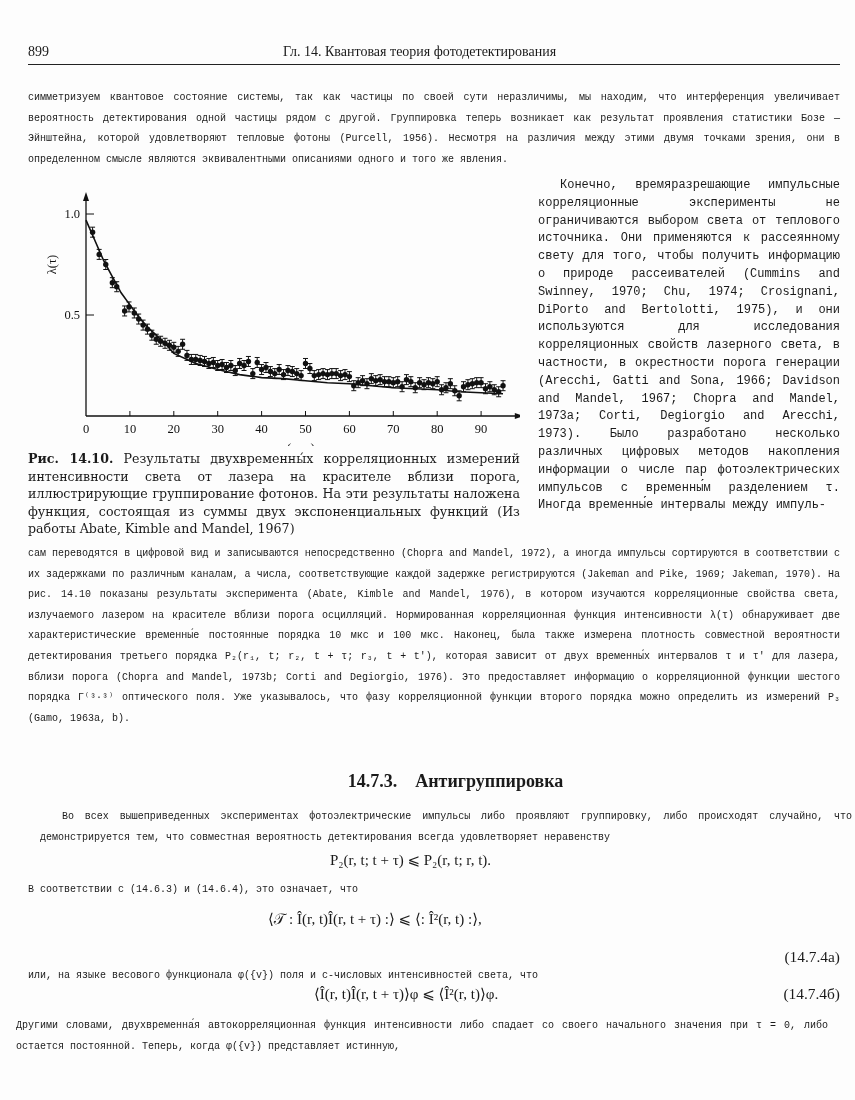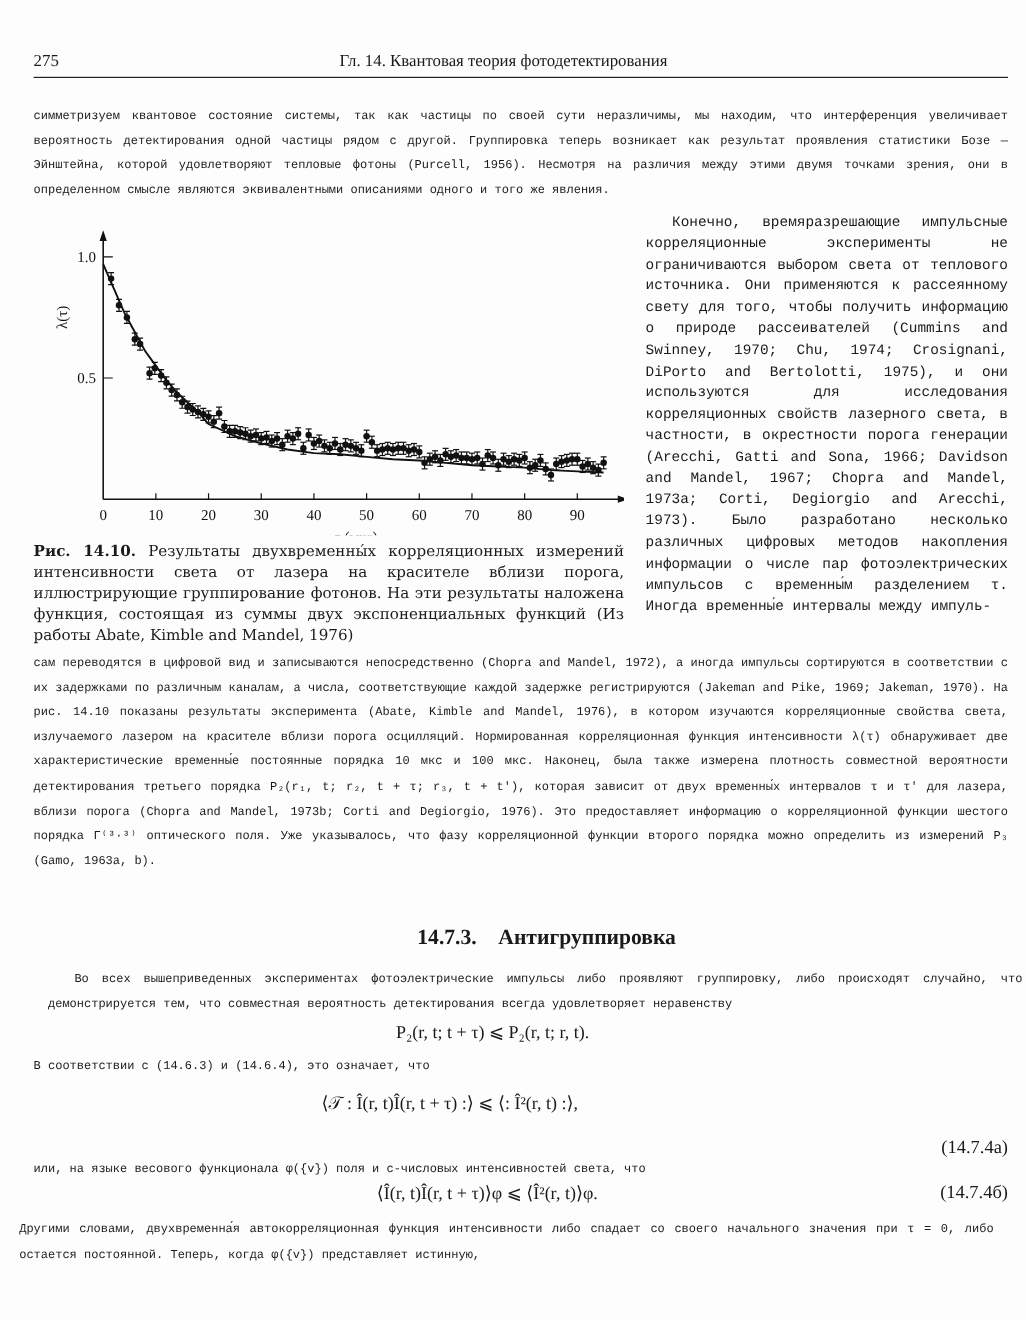--- a/index.html
+++ b/index.html
@@ -15,21 +15,21 @@
   .cap { font-family:"DejaVu Serif",serif; font-size:12.6px; line-height:17.6px; text-align:justify; }
   .cap b { font-weight:bold; }
   .sec { font-family:"Liberation Serif",serif; font-size:18px; font-weight:bold;margin-left:28px; }
   .eq { font-family:"Liberation Serif",serif; font-size:15px; font-style:normal; white-space:nowrap; }
   .eqn { font-family:"Liberation Serif",serif; font-size:15.4px; }
   svg text { font-family:"Liberation Serif",serif; }
 </style>
 </head>
 <body>
 
-<div class="abs hdr" style="left:28px;">275</div>
+<div class="abs hdr" style="left:28px;">899</div>
 <div class="abs hdr" style="left:283px;">Гл. 14.   Квантовая теория фотодетектирования</div>
 <div class="abs rule"></div>
 
 <div class="abs txt" style="left:28px; top:88px; width:812px;">
   <p>симметризуем квантовое состояние системы, так как частицы по своей сути неразличимы, мы находим, что интерференция увеличивает вероятность детектирования одной частицы рядом с другой. Группировка теперь возникает как результат проявления статистики Бозе — Эйнштейна, которой удовлетворяют тепловые фотоны (Purcell, 1956). Несмотря на различия между этими двумя точками зрения, они в определенном смысле являются эквивалентными описаниями одного и того же явления.</p>
 </div>
 
 <div class="abs" style="left:28px; top:186px; width:492px; height:260px;">
   <svg id="chart" width="492" height="260">
       <line x1="58" y1="230" x2="489.83" y2="230" stroke="#111" stroke-width="1.3"></line>
@@ -428,21 +428,21 @@
       <circle cx="470.65999999999997" cy="205.76" r="2.7" fill="#111"></circle>
       <line x1="475.04999999999995" y1="194.7" x2="475.04999999999995" y2="204.7" stroke="#111" stroke-width="1"></line>
       <line x1="472.54999999999995" y1="194.7" x2="477.54999999999995" y2="194.7" stroke="#111" stroke-width="1"></line>
       <line x1="472.54999999999995" y1="204.7" x2="477.54999999999995" y2="204.7" stroke="#111" stroke-width="1"></line>
       <circle cx="475.04999999999995" cy="199.7" r="2.7" fill="#111"></circle>
     </svg>
 </div>
 
 <div class="abs cap" style="left:28px; top:450px; width:492px;">
   <b>Рис. 14.10.</b>
-  <span>Результаты двухвременны́х корреляционных измерений интенсивности света от лазера на красителе вблизи порога, иллюстрирующие группирование фотонов. На эти результаты наложена функция, состоящая из суммы двух экспоненциальных функций (Из работы Abate, Kimble and Mandel, 1976)</span>
+  <span>Результаты двухвременны́х корреляционных измерений интенсивности света от лазера на красителе вблизи порога, иллюстрирующие группирование фотонов. На эти результаты наложена функция, состоящая из суммы двух экспоненциальных функций (Из работы Abate, Kimble and Mandel, 1967)</span>
 </div>
 
 <div class="abs rcol ind" style="left:538px; top:177px; width:302px;">Конечно, времяразрешающие импульсные корреляционные эксперименты не ограничиваются выбором света от теплового источника. Они применяются к рассеянному свету для того, чтобы получить информацию о природе рассеивателей (Cummins and Swinney, 1970; Chu, 1974; Crosignani, DiPorto and Bertolotti, 1975), и они используются для исследования корреляционных свойств лазерного света, в частности, в окрестности порога генерации (Arecchi, Gatti and Sona, 1966; Davidson and Mandel, 1967; Chopra and Mandel, 1973a; Corti, Degiorgio and Arecchi, 1973). Было разработано несколько различных цифровых методов накопления информации о числе пар фотоэлектрических импульсов с временны́м разделением τ. Иногда временны́е интервалы между импуль-</div>
 
 <div class="abs txt" style="left:28px; top:544px; width:812px;">сам переводятся в цифровой вид и записываются непосредственно (Chopra and Mandel, 1972), а иногда импульсы сортируются в соответствии с их задержками по различным каналам, а числа, соответствующие каждой задержке регистрируются (Jakeman and Pike, 1969; Jakeman, 1970). На рис. 14.10 показаны результаты эксперимента (Abate, Kimble and Mandel, 1976), в котором изучаются корреляционные свойства света, излучаемого лазером на красителе вблизи порога осцилляций. Нормированная корреляционная функция интенсивности λ(τ) обнаруживает две характеристические временны́е постоянные порядка 10 мкс и 100 мкс. Наконец, была также измерена плотность совместной вероятности детектирования третьего порядка P₂(r₁, t; r₂, t + τ; r₃, t + t′), которая зависит от двух временны́х интервалов τ и τ′ для лазера, вблизи порога (Chopra and Mandel, 1973b; Corti and Degiorgio, 1976). Это предоставляет информацию о корреляционной функции шестого порядка Γ⁽³·³⁾ оптического поля. Уже указывалось, что фазу корреляционной функции второго порядка можно определить из измерений P₃ (Gamo, 1963a, b).</div>
 
 <div class="abs sec" style="left:0; top:771px; width:855px; text-align:center;">
   <span>14.7.3.</span>&nbsp;&nbsp;&nbsp;
   <span>Антигруппировка</span>
 </div>

